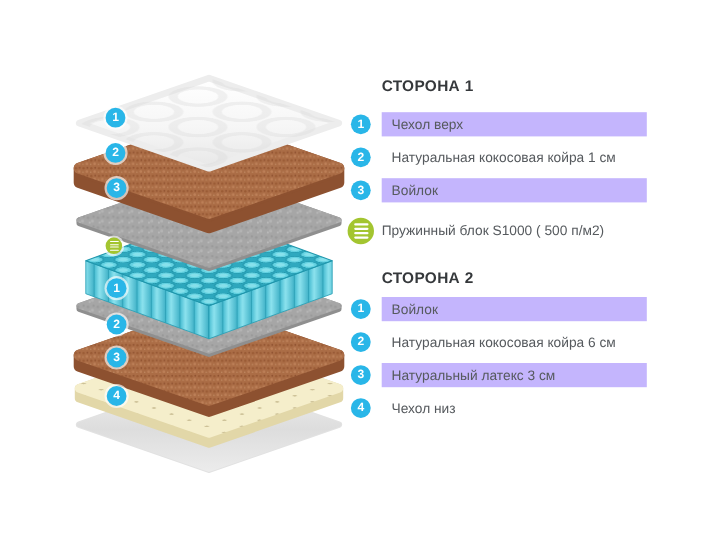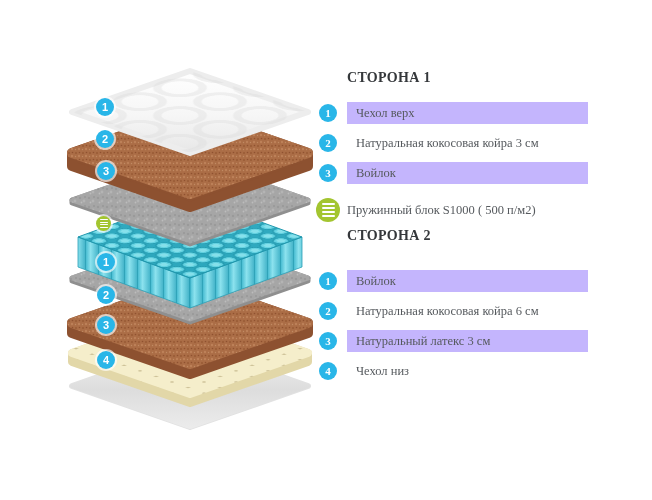--- a/index.html
+++ b/index.html
@@ -18,21 +18,21 @@
   .spring-icon{
     border-radius:50%;background:#a3c530;
     display:flex;flex-direction:column;align-items:center;justify-content:center;
   }
   .spring-icon i{display:block;background:#fff;border-radius:2px;}
   .spring-icon.lg{width:24px;height:24px;gap:1.8px;flex:0 0 24px;}
   .spring-icon.lg i{width:13px;height:2.2px;}
   .spring-icon.sm{position:absolute;width:15px;height:15px;gap:1.1px;box-shadow:0 0 0 2px rgba(255,255,255,.65);}
   .spring-icon.sm i{width:8px;height:1.4px;}
   
-  .legend{position:absolute;left:316px;top:70px;width:290px;height:330px;font-family:Liberation Serif, serif;}
+  .legend{position:absolute;left:316px;top:70px;width:290px;height:330px;}
   .ltitle{
     position:absolute;left:31px;font-size:14px;font-weight:700;color:#35383b;
     letter-spacing:.3px;white-space:nowrap;
   }
   .lrow{position:absolute;left:0;width:100%;height:22px;display:flex;align-items:center;}
   .lrow .nbadge{position:static;margin-left:3px;flex:0 0 18px;}
   .lbox{
     margin-left:10px;flex:0 0 241px;height:22px;line-height:22px;
     padding-left:9px;box-sizing:border-box;
     font-size:12.5px;color:#565a5e;white-space:nowrap;overflow:hidden;
@@ -156,38 +156,38 @@
   <div class="legend">
 
     <div class="ltitle" style="top:0;">СТОРОНА 1</div>
 
     <div class="lrow" style="top:32px;">
       <span class="nbadge">1</span>
       <span class="lbox alt">Чехол верх</span>
     </div>
     <div class="lrow" style="top:62px;">
       <span class="nbadge">2</span>
-      <span class="lbox">Натуральная кокосовая койра 3 см</span>
+      <span class="lbox">Натуральная кокосовая койра 1 см</span>
     </div>
     <div class="lrow" style="top:92px;">
       <span class="nbadge">3</span>
       <span class="lbox alt">Войлок</span>
     </div>
 
     <div class="spring-row">
       <span class="spring-icon lg">
           <i></i>
           <i></i>
           <i></i>
           <i></i>
         </span>
       <span class="spring-label">Пружинный блок S1000 ( 500 п/м2)</span>
     </div>
 
-    <div class="ltitle" style="top:158px;">СТОРОНА 2</div>
+    <div class="ltitle" style="top:174px;">СТОРОНА 2</div>
 
     <div class="lrow" style="top:200px;">
       <span class="nbadge">1</span>
       <span class="lbox alt">Войлок</span>
     </div>
     <div class="lrow" style="top:230px;">
       <span class="nbadge">2</span>
       <span class="lbox">Натуральная кокосовая койра 6 см</span>
     </div>
     <div class="lrow" style="top:260px;">

